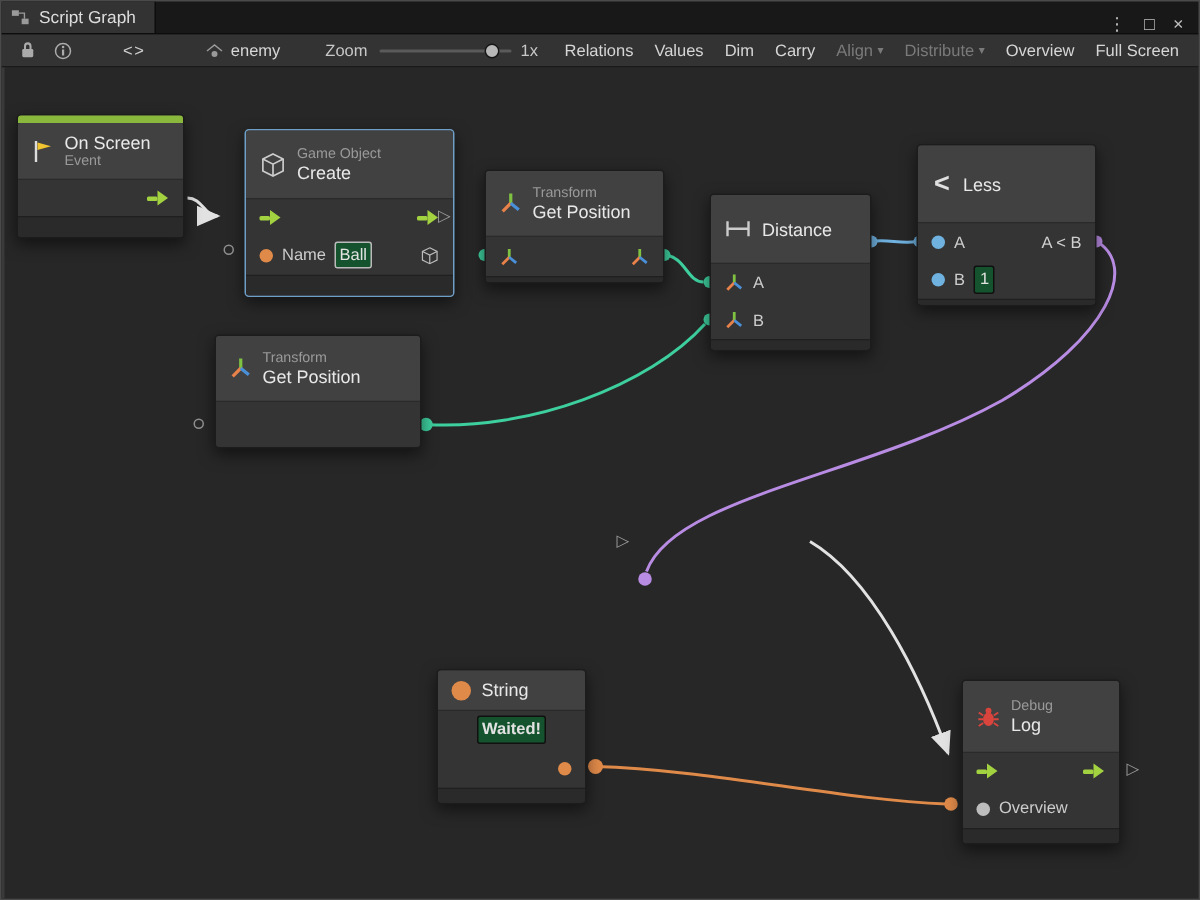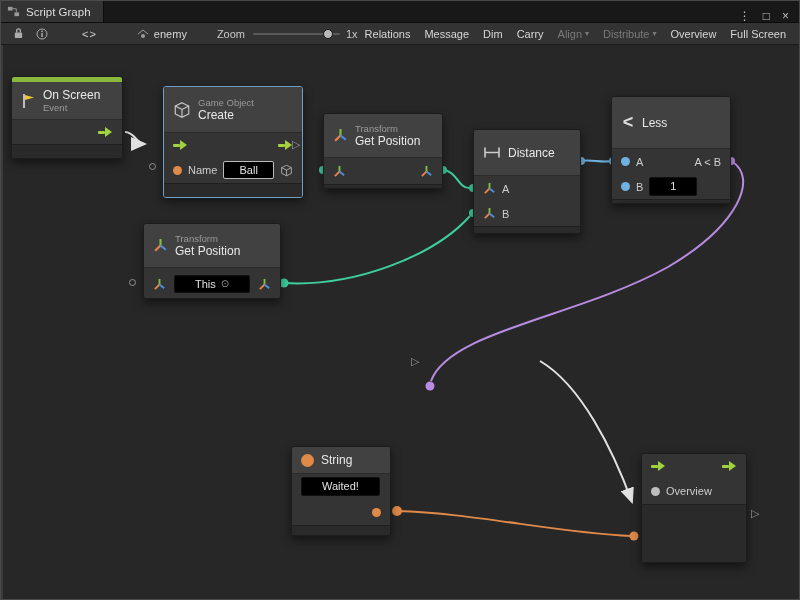--- a/index.html
+++ b/index.html
@@ -37,21 +37,21 @@
   .n-ports{display:flex;align-items:center;justify-content:space-between;padding:0 9px;flex:none;}
   .n-foot{flex:1;background:#2a2a2a;border-top:1px solid #1f1f1f;border-radius:0 0 2px 2px;}
   .dot{width:9px;height:9px;border-radius:50%;flex:none;}
   .dot.orange{background:#e08a4a;}
   .dot.blue{background:#6fb1df;}
   .dot.purple{background:#b98ce4;}
   .dot.gray{background:#bdbdbd;}
   .flow{width:15px;height:10px;position:relative;flex:none;}
   .flow::before{content:"";position:absolute;left:0;top:3.5px;width:7px;height:3px;background:#a2d240;border-radius:1px;}
   .flow::after{content:"";position:absolute;left:7px;top:0;width:0;height:0;border-top:5px solid transparent;border-bottom:5px solid transparent;border-left:7px solid #a2d240;}
-  .field{display:inline-flex;align-items:center;gap:5px;background:#000000;border:1px solid #101010;border-radius:2px;padding:1px 20px;color:#e2e2e2;font-size:11px;line-height:1.3;min-width:14px;justify-content:center;}
+  .field{display:inline-flex;align-items:center;gap:5px;background:#14532d;border:1px solid #101010;border-radius:2px;padding:1px 2px;color:#e2e2e2;font-size:11px;line-height:1.3;min-width:14px;justify-content:center;}
   .field.focus{border-color:#bababa;}
   .picker{color:#9a9a9a;font-size:10px;line-height:1;}
   .rlabel{margin-left:auto;color:#cfcfcf;}
   .icon{display:flex;align-items:center;justify-content:center;flex:none;}
   .less-glyph{font-size:18px;font-weight:bold;color:#e0e0e0;width:14px;text-align:center;}
   .string-circle{width:13px;height:13px;border-radius:50%;background:#e08a4a;}
   .event-bar{height:5px;background:#8ab83d;border-radius:2px 2px 0 0;flex:none;}
   
   #n-onstart{left:8px;top:31px;width:112px;height:83px;}
   #n-onstart .n-head{height:38px;}
@@ -71,21 +71,21 @@
   #n-less .n-row{height:25px;}
   #n-getpos2{left:140px;top:178px;width:138px;height:76px;}
   #n-getpos2 .n-head{height:44px;}
   #n-getpos2 .n-ports{height:32px;}
   #n-wait{left:425px;top:254px;width:112px;height:112px;border:2px solid #c94136;border-radius:2px;}
   #n-wait .n-head{height:48px;}
   #n-wait .n-ports{height:24px;}
   #n-wait .n-row{height:26px;}
   #n-string{left:288px;top:401px;width:100px;height:90px;}
   #n-string .n-head{height:27px;}
-  #n-string .n-row.val{height:25px;justify-content:flex-start;}
+  #n-string .n-row.val{height:25px;justify-content:center;font-weight:bold;}
   #n-string .n-row.out{height:26px;justify-content:flex-end;}
   #n-log{left:638px;top:408px;width:106px;height:110px;}
   #n-log .n-head{height:48px;}
   #n-log .n-ports{height:24px;}
   #n-log .n-row{height:26px;}
   
   .marker{position:absolute;color:#9c9c9c;font-size:11px;line-height:1;}
   .ring{position:absolute;width:7px;height:7px;border:1px solid #8f8f8f;border-radius:50%;}
 </style>
 </head>
@@ -136,21 +136,21 @@
       <span>enemy</span>
     </span>
     <span class="zoom-label">Zoom</span>
     <span class="slider">
       <span class="track"></span>
       <span class="handle"></span>
     </span>
     <span class="zoom-value">1x</span>
     <span class="tb-right">
       <span class="tb-btn">Relations</span>
-      <span class="tb-btn">Message</span>
+      <span class="tb-btn">Values</span>
       <span class="tb-btn">Dim</span>
       <span class="tb-btn">Carry</span>
       <span class="tb-btn dim">
         <span>Align</span>
         <span class="caret">▾</span>
       </span>
       <span class="tb-btn dim">
         <span>Distribute</span>
         <span class="caret">▾</span>
       </span>
@@ -329,58 +329,51 @@
               <path d="M7 7 L7 1" stroke="#7fc242" stroke-width="2"></path>
               <path d="M7 7 L2 12" stroke="#e8824a" stroke-width="2"></path>
               <path d="M7 7 L12 11" stroke="#4a90d9" stroke-width="2"></path>
             </svg>
         </span>
         <div class="titles">
           <div class="cat">Transform</div>
           <div class="ttl">Get Position</div>
         </div>
       </div>
-      <div class="n-ports">
-        <span class="icon">
-          <svg width="13" height="13" viewBox="0 0 14 14">
-              <path d="M7 7 L7 1" stroke="#7fc242" stroke-width="2"></path>
-              <path d="M7 7 L2 12" stroke="#e8824a" stroke-width="2"></path>
-              <path d="M7 7 L12 11" stroke="#4a90d9" stroke-width="2"></path>
-            </svg>
-        </span>
-        <span class="field">
-          <span>This</span>
-          <span class="picker">⊙</span>
-        </span>
-        <span class="icon">
-          <svg width="13" height="13" viewBox="0 0 14 14">
-              <path d="M7 7 L7 1" stroke="#7fc242" stroke-width="2"></path>
-              <path d="M7 7 L2 12" stroke="#e8824a" stroke-width="2"></path>
-              <path d="M7 7 L12 11" stroke="#4a90d9" stroke-width="2"></path>
-            </svg>
-        </span>
-      </div>
     </div>
 
 
     <div class="node" id="n-string">
       <div class="n-head">
         <span class="string-circle"></span>
         <div class="ttl">String</div>
       </div>
       <div class="n-row val">
         <span class="field">Waited!</span>
       </div>
       <div class="n-row out">
         <span class="dot orange"></span>
       </div>
       <div class="n-foot"></div>
     </div>
 
     <div class="node" id="n-log">
+      <div class="n-head">
+        <span class="icon">
+          <svg width="16" height="16" viewBox="0 0 16 16">
+              <ellipse cx="8" cy="9.5" rx="3.6" ry="4.5" fill="#d9443c"></ellipse>
+              <circle cx="8" cy="3.8" r="2" fill="#d9443c"></circle>
+              <path d="M4.5 7 L1.5 5 M4.5 9.5 H1.2 M4.5 12 L1.5 14 M11.5 7 L14.5 5 M11.5 9.5 H14.8 M11.5 12 L14.5 14" stroke="#d9443c" stroke-width="1.2"></path>
+            </svg>
+        </span>
+        <div class="titles">
+          <div class="cat">Debug</div>
+          <div class="ttl">Log</div>
+        </div>
+      </div>
       <div class="n-ports">
         <span class="flow"></span>
         <span class="flow"></span>
       </div>
       <div class="n-row">
         <span class="dot gray"></span>
         <span>Overview</span>
       </div>
       <div class="n-foot"></div>
     </div>

